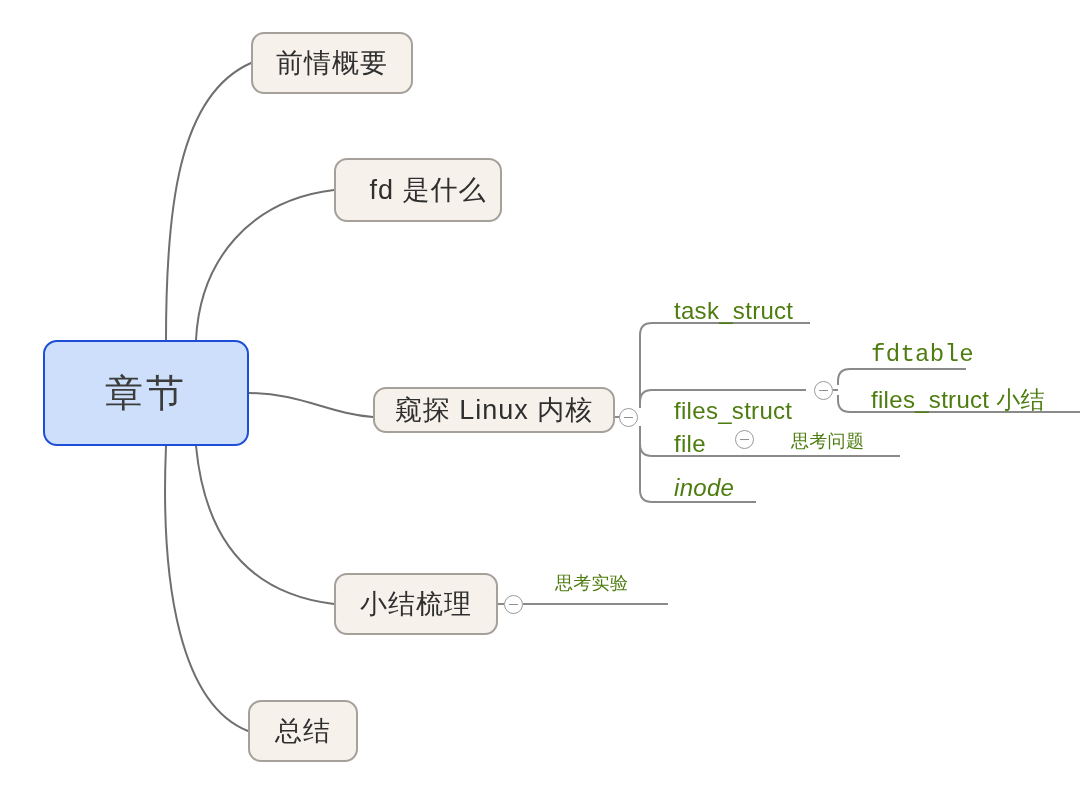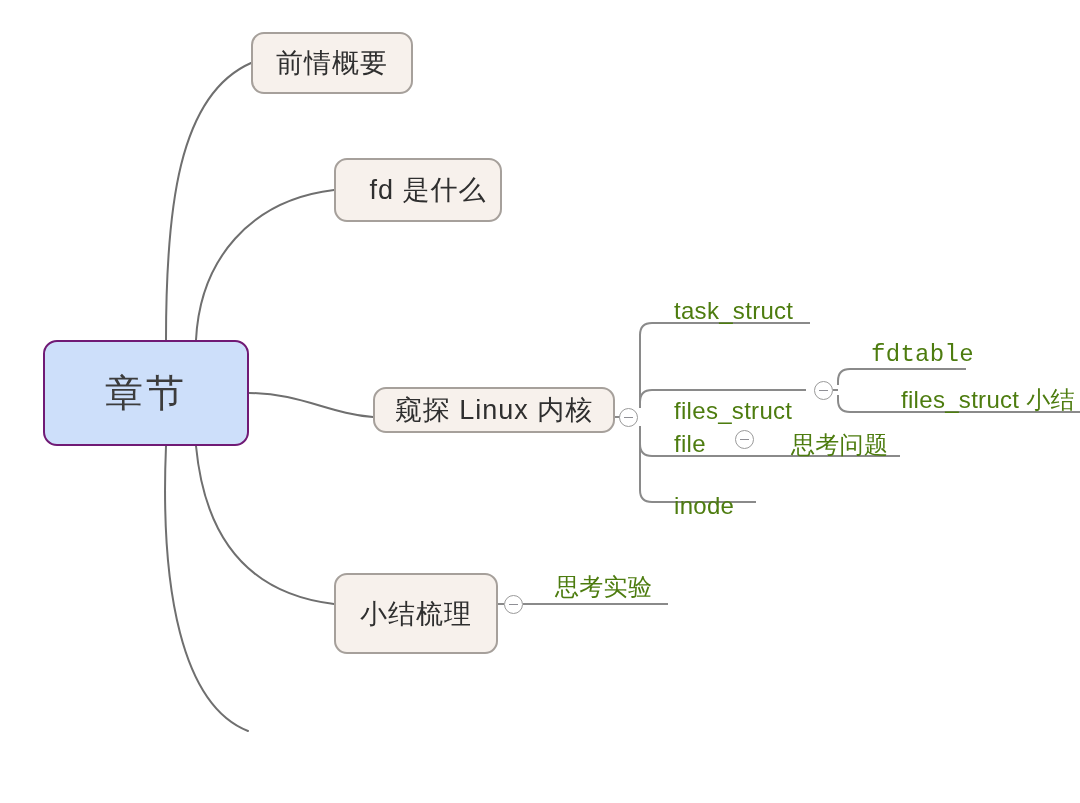--- a/index.html
+++ b/index.html
@@ -33,21 +33,21 @@
     position: absolute;
     box-sizing: border-box;
     display: flex;
     align-items: center;
     justify-content: center;
     white-space: nowrap;
     user-select: none;
   }
   .node-root {
     background: #cddffa;
-    border: 2px solid #701a75;
+    border: 2px solid #1d4ed8;
     border-radius: 14px;
     color: #3c3c3c;
     font-size: 38px;
     letter-spacing: 3px;
     left: 43px;
     top: 340px;
     width: 206px;
     height: 106px;
   }
   .node-branch {
@@ -60,21 +60,21 @@
   }
   .leaf {
     position: absolute;
     color: #4d7c0f;
     font-size: 24px;
     white-space: nowrap;
     user-select: none;
     letter-spacing: 0.3px;
   }
   .leaf-cn {
-    font-size: 24px;
+    font-size: 18px;
   }
   .collapse {
     position: absolute;
     width: 19px;
     height: 19px;
     border-radius: 50%;
     background: #ffffff;
     border: 1.4px solid #9a9a9a;
     box-sizing: border-box;
     cursor: pointer;
@@ -138,24 +138,27 @@
   </div>
 
   <div class="node node-branch" style="left:334px; top:158px; width:168px; height:64px;padding-left:20px;">
     <span>fd 是什么</span>
   </div>
 
   <div class="node node-branch" style="left:373px; top:387px; width:242px; height:46px;">
     <span>窥探 Linux 内核</span>
   </div>
 
-  <div class="node node-branch" style="left:334px; top:573px; width:164px; height:81px;">
+  <div class="node node-branch" style="left:334px; top:573px; width:164px; height:62px;">
     <span>小结梳理</span>
   </div>
 
+  <div class="node node-branch" style="left:248px; top:700px; width:110px; height:62px;">
+    <span>总结</span>
+  </div>
 
   <div class="collapse" style="left:619px; top:408px;"></div>
 
   <div class="collapse" style="left:814px; top:381px;"></div>
 
   <div class="collapse" style="left:735px; top:430px;"></div>
 
   <div class="collapse" style="left:504px; top:595px;"></div>
 
   <div class="leaf" style="left:674px; top:297px;">
@@ -163,29 +166,29 @@
   </div>
 
   <div class="leaf" style="left:674px; top:363px;margin-top:34px;">
     <span>files_struct</span>
   </div>
 
   <div class="leaf" style="left:674px; top:430px;">
     <span>file</span>
   </div>
 
-  <div class="leaf" style="left:674px; top:492px;">
+  <div class="leaf" style="left:674px; top:474px;font-style:italic;">
     <span>inode</span>
   </div>
 
   <div class="leaf" style="left:871px; top:341px;font-family:Liberation Mono, monospace;">
     <span>fdtable</span>
   </div>
 
-  <div class="leaf" style="left:871px; top:384px;margin-left:30px;">
+  <div class="leaf" style="left:871px; top:384px;">
     <span>files_struct 小结</span>
   </div>
 
   <div class="leaf leaf-cn" style="left:791px; top:429px;">
     <span>思考问题</span>
   </div>
 
   <div class="leaf leaf-cn" style="left:555px; top:571px;">
     <span>思考实验</span>
   </div>

